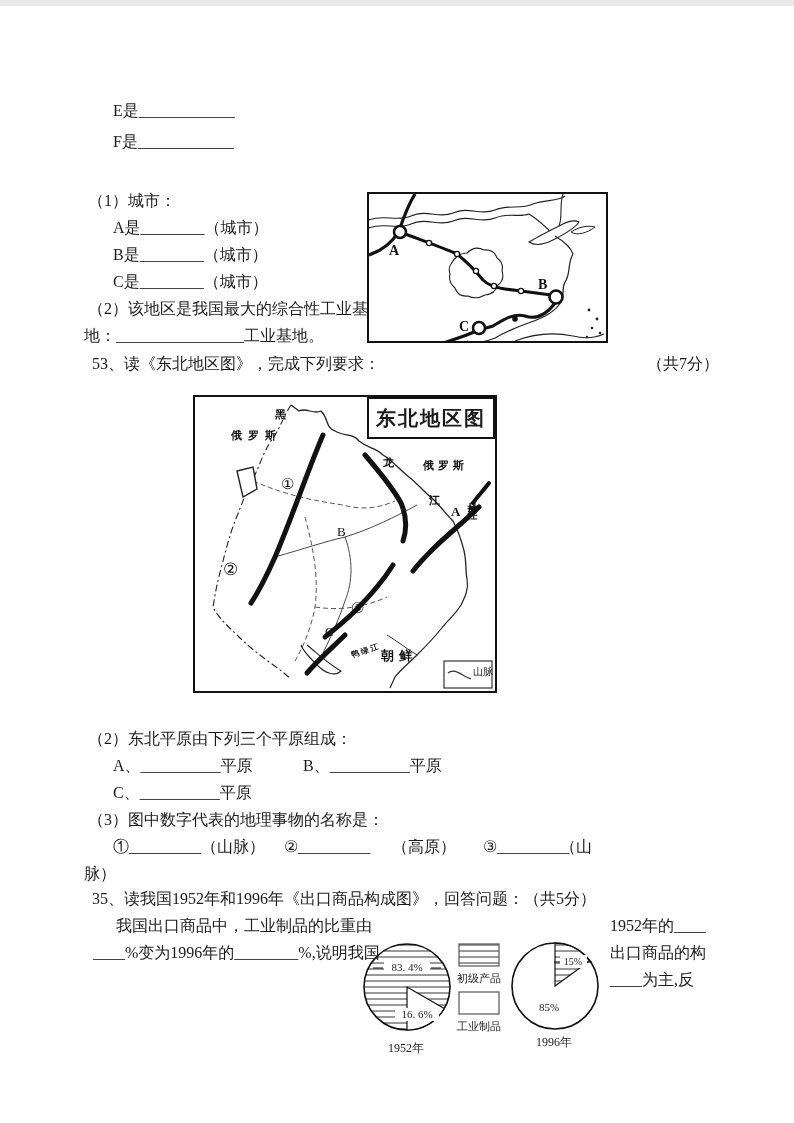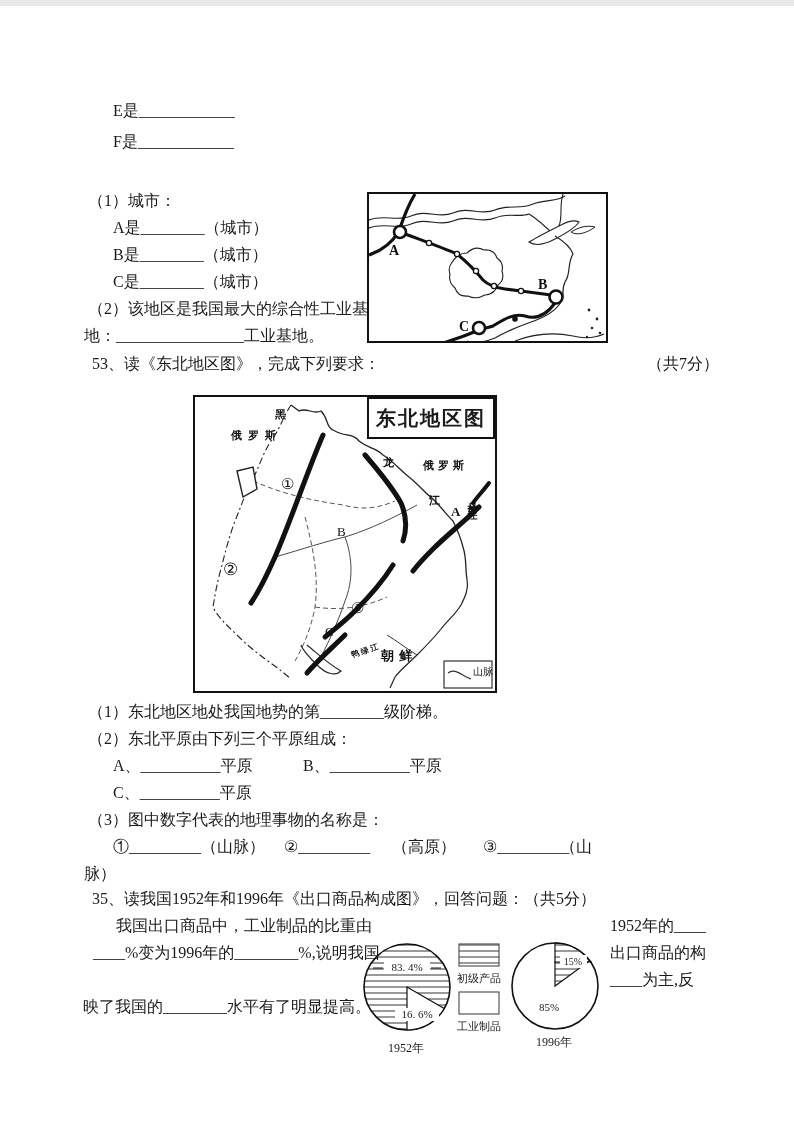--- a/index.html
+++ b/index.html
@@ -126,37 +126,35 @@
     <div class="map-label" style="left:186px;top:252px;font-size:13px;font-weight:bold;letter-spacing:5px">朝鲜</div>
     <div class="map-label" style="left:256px;top:108px;font-size:13px;font-weight:bold">A</div>
     <div class="map-label" style="left:142px;top:128px;font-size:13px">B</div>
     <div class="map-label" style="left:130px;top:228px;font-size:13px">C</div>
     <div class="map-label" style="left:86px;top:80px;font-size:15px">①</div>
     <div class="map-label" style="left:28px;top:164px;font-size:17px">②</div>
     <div class="map-label" style="left:156px;top:204px;font-size:15px">③</div>
     <div class="map-label" style="left:278px;top:270px;font-size:10px">山脉</div>
   </div>
 
-  <div class="ln" style="left:88px;top:697px">（1）东北地区地处我国地势的第________级阶梯。</div>
   <div class="ln" style="left:88px;top:724px">（2）东北平原由下列三个平原组成：</div>
   <div class="ln" style="left:113px;top:751px">A、__________平原</div>
   <div class="ln" style="left:303px;top:751px">B、__________平原</div>
   <div class="ln" style="left:113px;top:778px">C、__________平原</div>
   <div class="ln" style="left:88px;top:805px">（3）图中数字代表的地理事物的名称是：</div>
   <div class="ln" style="left:113px;top:832px">①_________（山脉）</div>
   <div class="ln" style="left:284px;top:832px">②_________</div>
   <div class="ln" style="left:392px;top:832px">（高原）</div>
   <div class="ln" style="left:483px;top:832px">③_________</div>
   <div class="ln" style="left:560px;top:832px">（山</div>
   <div class="ln" style="left:84px;top:859px">脉）</div>
 
   <div class="ln" style="left:92px;top:884px">35、读我国1952年和1996年《出口商品构成图》，回答问题：（共5分）</div>
   <div class="ln" style="left:116px;top:911px">我国出口商品中，工业制品的比重由</div>
   <div class="ln" style="left:93px;top:938px">____%变为1996年的________%,说明我国</div>
-  <div class="ln" style="left:83px;top:992px">映了我国的________水平有了明显提高。</div>
   <div class="ln" style="left:610px;top:911px">1952年的____</div>
   <div class="ln" style="left:610px;top:938px">出口商品的构</div>
   <div class="ln" style="left:610px;top:965px">____为主,反</div>
 
   <div style="position:absolute;left:357px;top:930px;width:245px;height:122px">
     <svg width="245" height="122" viewBox="0 0 245 122">
       <defs>
         <pattern id="hatch" width="6" height="6" patternUnits="userSpaceOnUse">
           <path d="M0 3 H6" stroke="#333" stroke-width="1"></path>
         </pattern>

